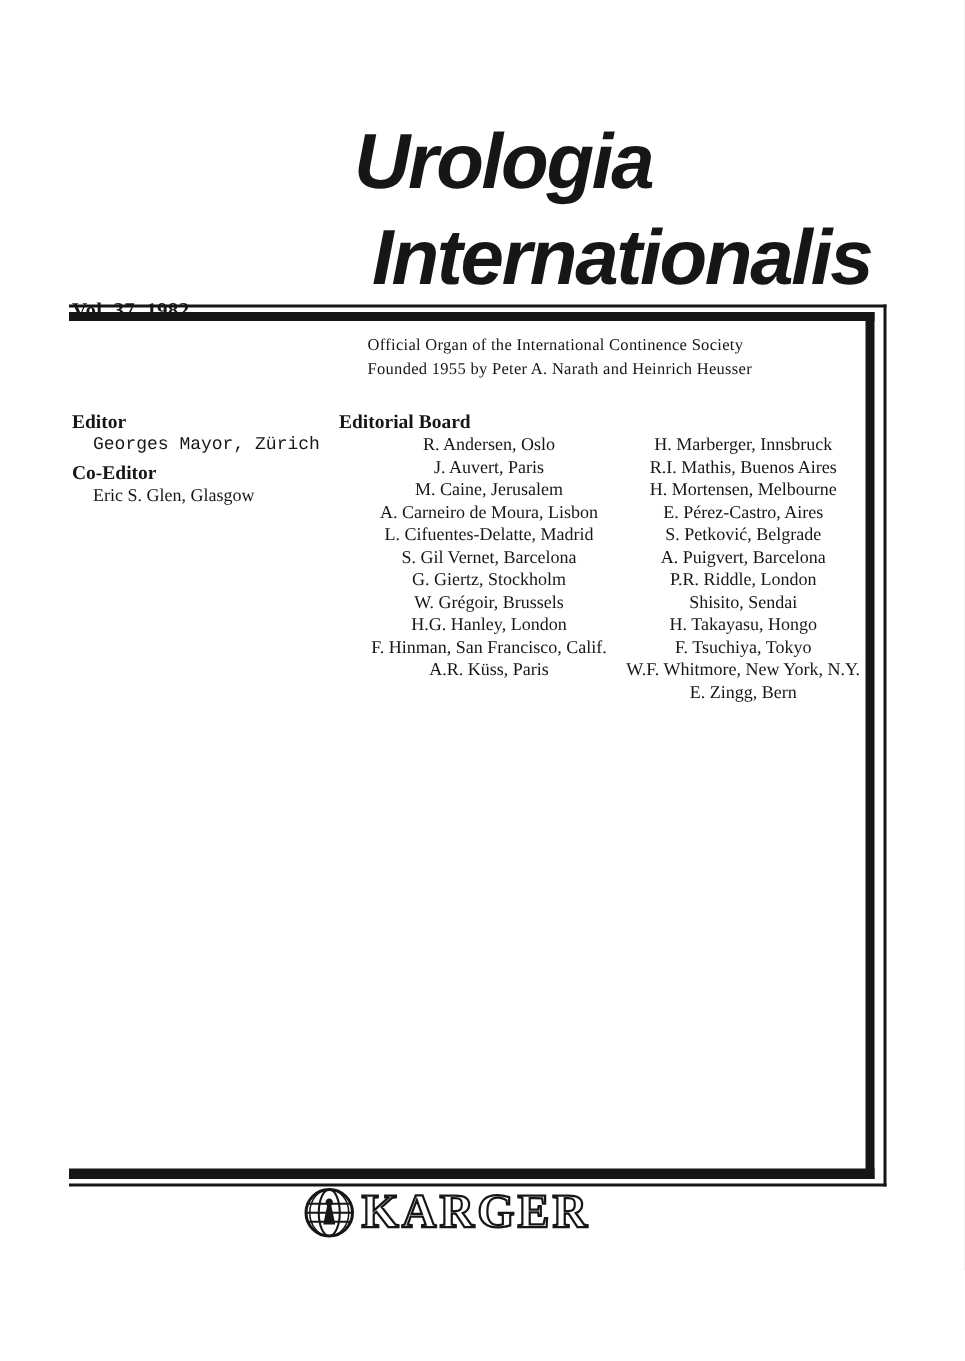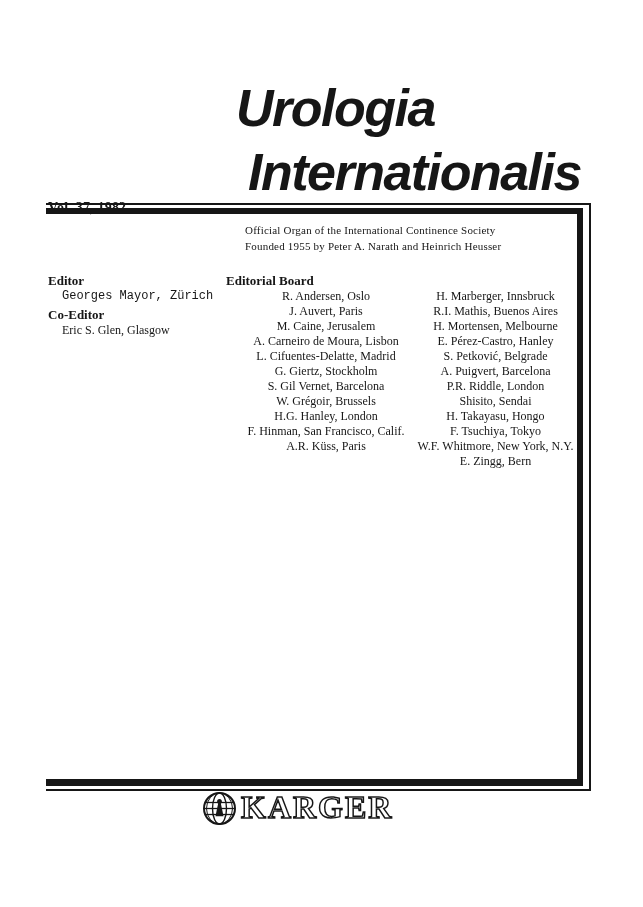--- a/index.html
+++ b/index.html
@@ -117,32 +117,32 @@
   <div class="label coeditor-label">Co-Editor</div>
   <div class="name coeditor-name">Eric S. Glen, Glasgow</div>
 
   <div class="label board-label">Editorial Board</div>
   <div class="board-col col1">
       <div class="board-name">R. Andersen, Oslo</div>
       <div class="board-name">J. Auvert, Paris</div>
       <div class="board-name">M. Caine, Jerusalem</div>
       <div class="board-name">A. Carneiro de Moura, Lisbon</div>
       <div class="board-name">L. Cifuentes-Delatte, Madrid</div>
+      <div class="board-name">S. Gil Vernet, Barcelona</div>
       <div class="board-name">G. Giertz, Stockholm</div>
-      <div class="board-name">S. Gil Vernet, Barcelona</div>
       <div class="board-name">W. Grégoir, Brussels</div>
       <div class="board-name">H.G. Hanley, London</div>
       <div class="board-name">F. Hinman, San Francisco, Calif.</div>
       <div class="board-name">A.R. Küss, Paris</div>
     </div>
   <div class="board-col col2">
       <div class="board-name">H. Marberger, Innsbruck</div>
       <div class="board-name">R.I. Mathis, Buenos Aires</div>
       <div class="board-name">H. Mortensen, Melbourne</div>
-      <div class="board-name">E. Pérez-Castro, Hanley</div>
+      <div class="board-name">E. Pérez-Castro, Aires</div>
       <div class="board-name">S. Petković, Belgrade</div>
       <div class="board-name">A. Puigvert, Barcelona</div>
       <div class="board-name">P.R. Riddle, London</div>
       <div class="board-name">Shisito, Sendai</div>
       <div class="board-name">H. Takayasu, Hongo</div>
       <div class="board-name">F. Tsuchiya, Tokyo</div>
       <div class="board-name">W.F. Whitmore, New York, N.Y.</div>
       <div class="board-name">E. Zingg, Bern</div>
     </div>
 

